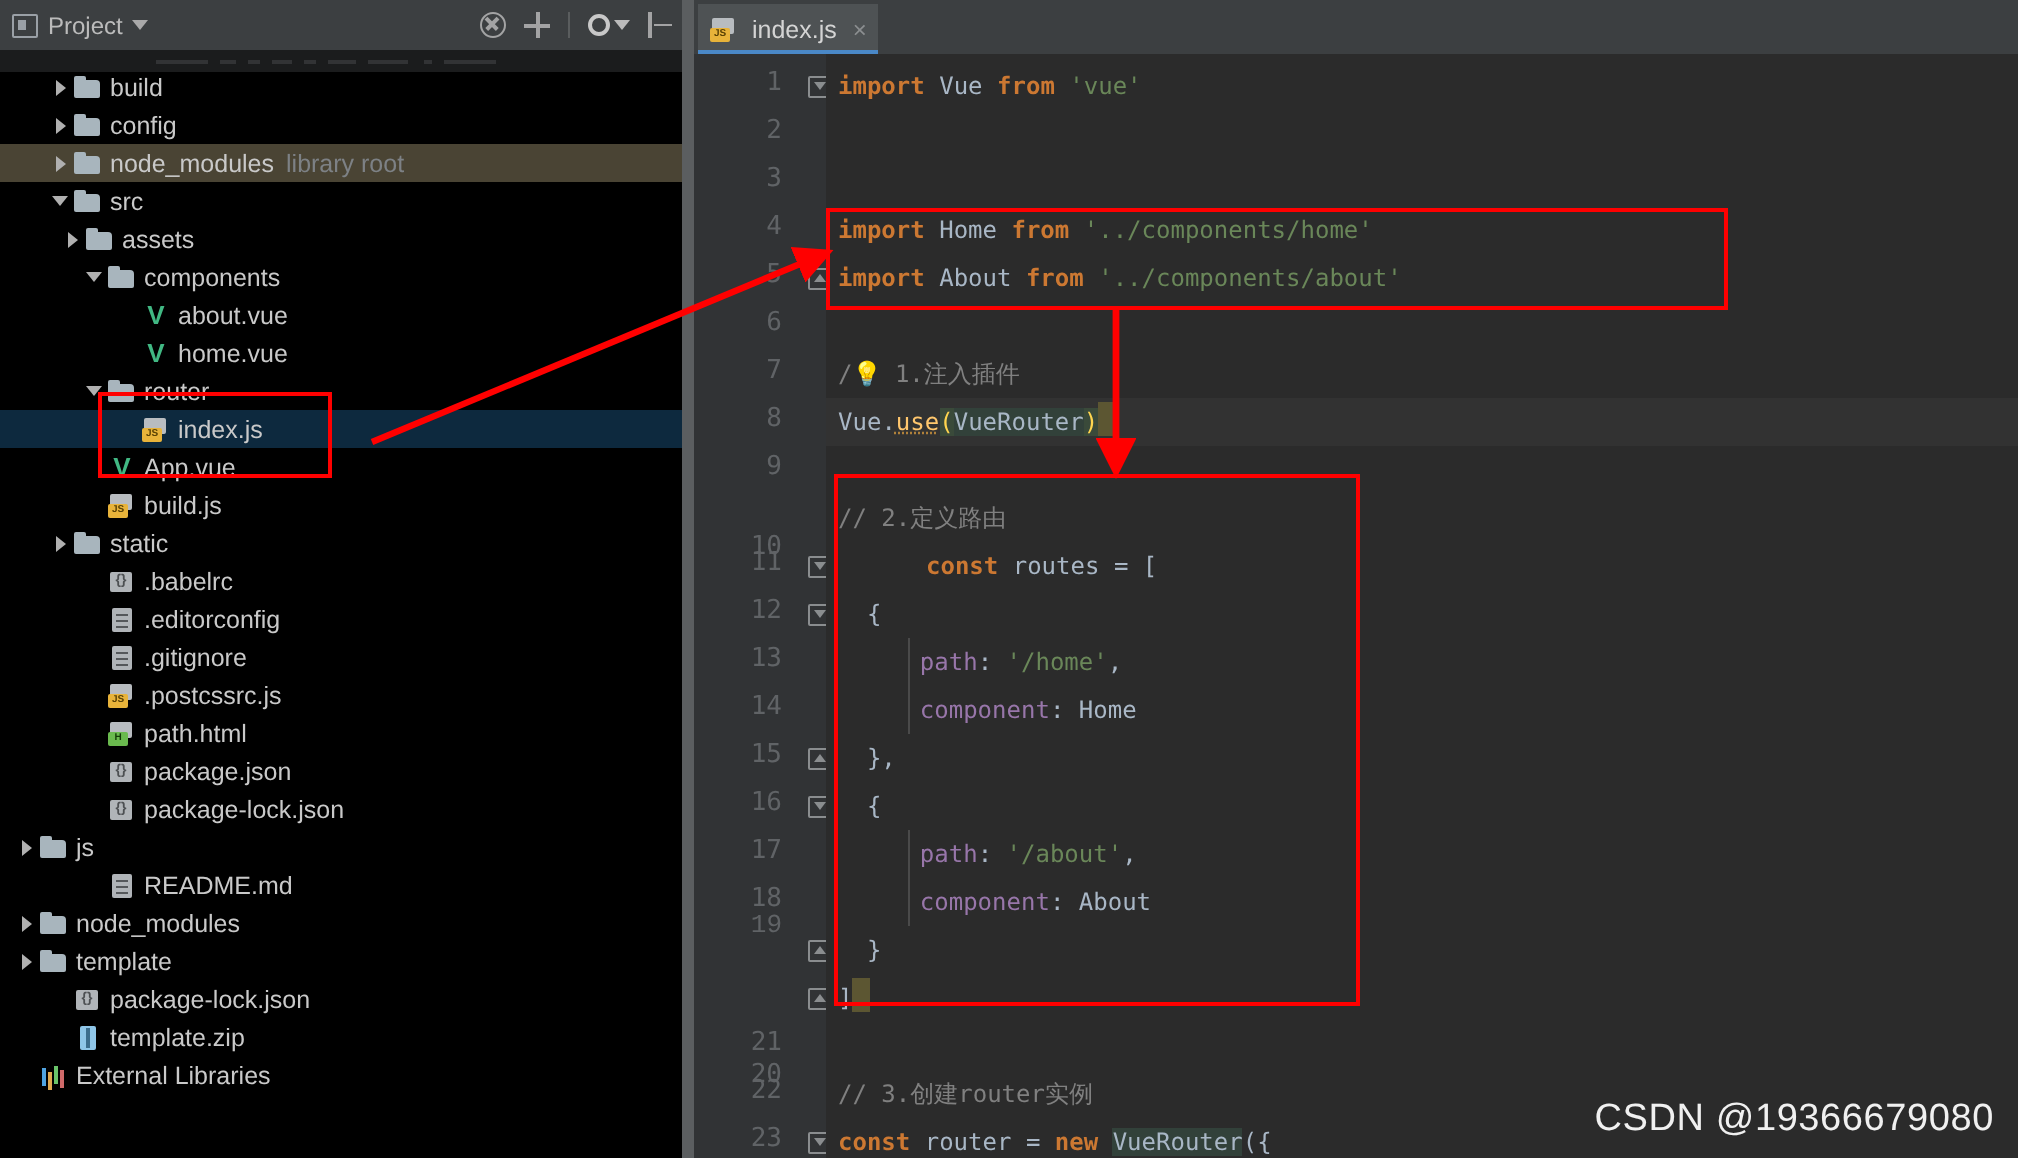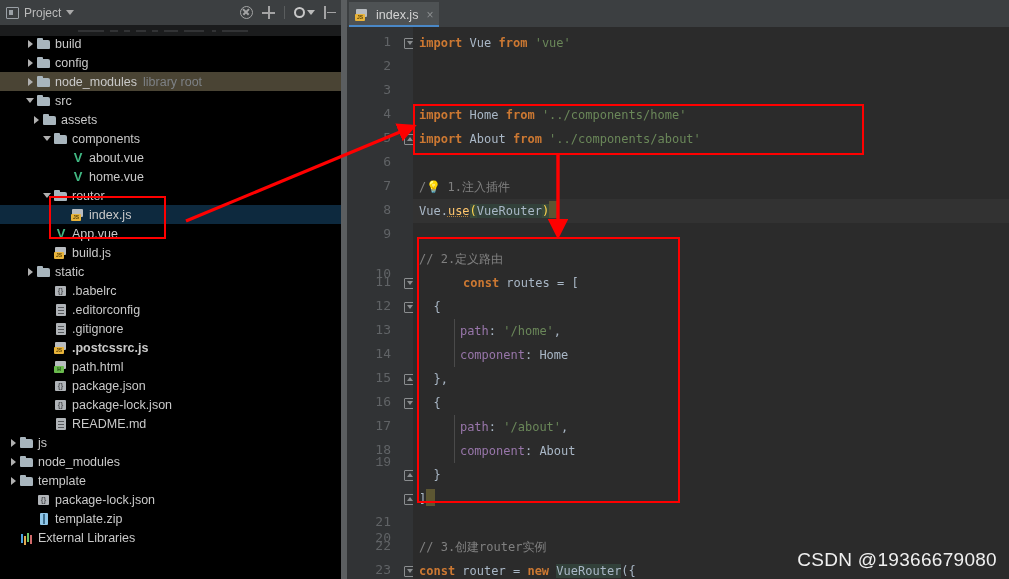--- a/index.html
+++ b/index.html
@@ -312,49 +312,49 @@
         <div class="row" style="padding-left: 42px;">
           <span class="arrow"></span>
           <span class="ficon ic-file"></span>
           <span>.editorconfig</span>
         </div>
         <div class="row" style="padding-left: 42px;">
           <span class="arrow"></span>
           <span class="ficon ic-file"></span>
           <span>.gitignore</span>
         </div>
-        <div class="row" style="padding-left: 42px; font-weight: bold;">
+        <div class="row" style="padding-left: 42px;">
           <span class="arrow"></span>
           <span class="ficon ic-js"></span>
           <span>.postcssrc.js</span>
         </div>
         <div class="row" style="padding-left: 42px;">
           <span class="arrow"></span>
           <span class="ficon ic-html"></span>
           <span>path.html</span>
         </div>
         <div class="row" style="padding-left: 42px;">
           <span class="arrow"></span>
           <span class="ficon ic-json"></span>
           <span>package.json</span>
         </div>
         <div class="row" style="padding-left: 42px;">
           <span class="arrow"></span>
           <span class="ficon ic-json"></span>
           <span>package-lock.json</span>
         </div>
+        <div class="row" style="padding-left: 8px;">
+          <span class="arrow r"></span>
+          <span class="ficon ic-folder"></span>
+          <span>js</span>
+        </div>
         <div class="row" style="padding-left: 42px;">
           <span class="arrow"></span>
           <span class="ficon ic-file"></span>
           <span>README.md</span>
-        </div>
-        <div class="row" style="padding-left: 8px;">
-          <span class="arrow r"></span>
-          <span class="ficon ic-folder"></span>
-          <span>js</span>
         </div>
         <div class="row" style="padding-left: 8px;">
           <span class="arrow r"></span>
           <span class="ficon ic-folder"></span>
           <span>node_modules</span>
         </div>
         <div class="row" style="padding-left: 8px;">
           <span class="arrow r"></span>
           <span class="ficon ic-folder"></span>
           <span>template</span>

